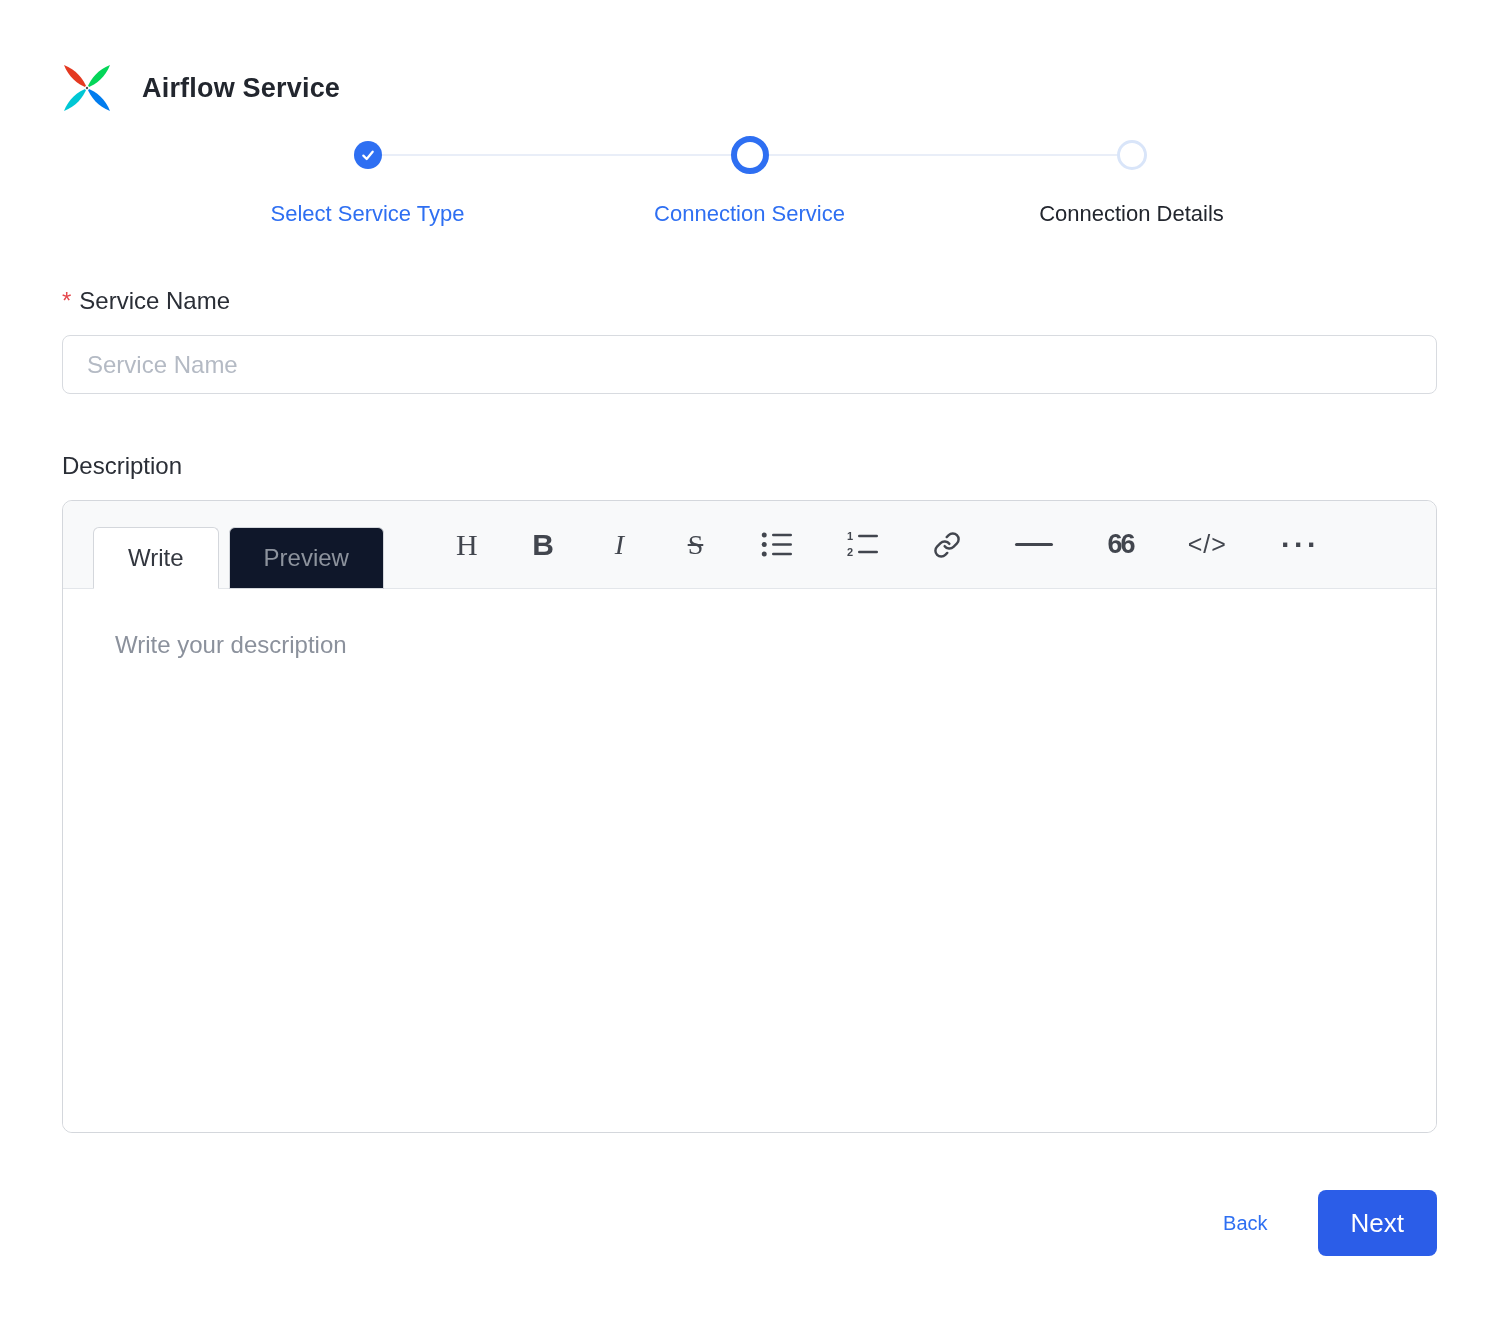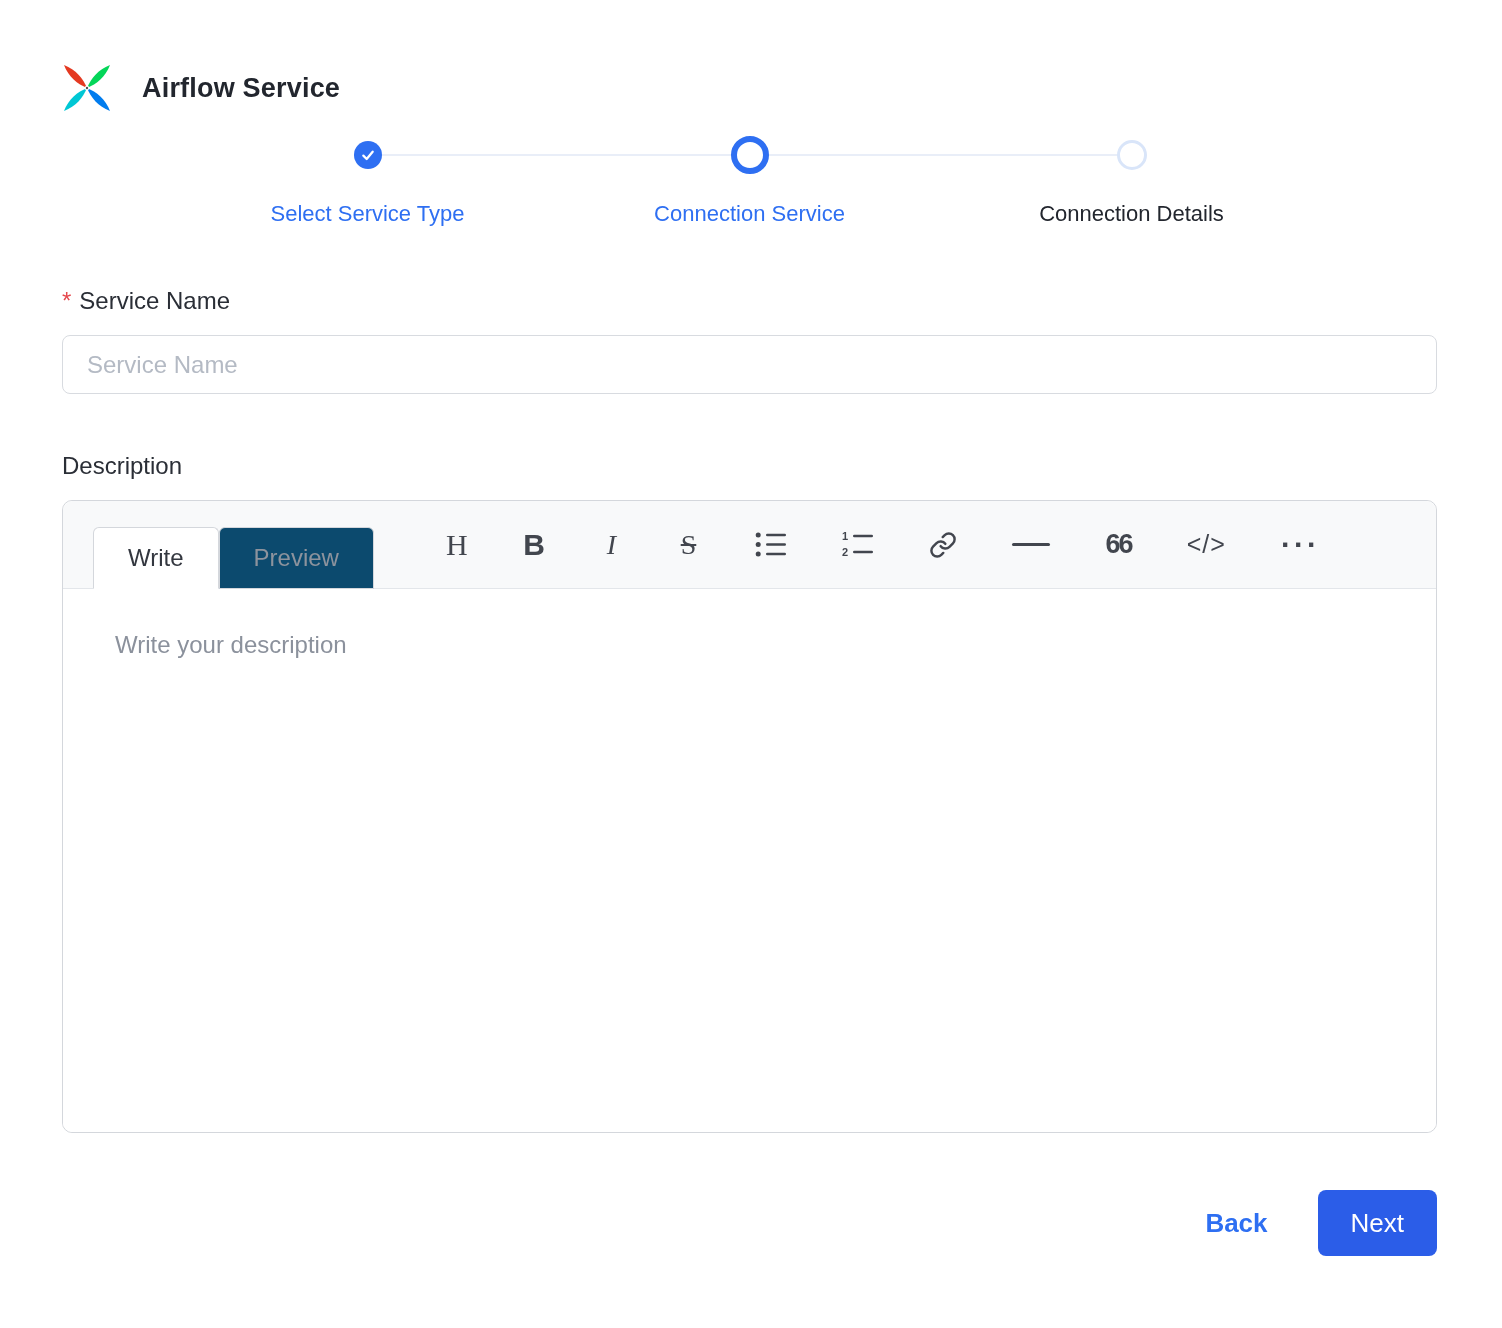--- a/index.html
+++ b/index.html
@@ -71,32 +71,32 @@
     border: 1px solid #d4d7dc; border-radius: 10px;
     overflow: visible; background: #fff;
   }
   .toolbar {
     display: flex; align-items: center;
     height: 88px; background: #f8f9fa;
     border-bottom: 1px solid #e3e6ea;
     border-radius: 10px 10px 0 0;
     padding-left: 30px;
   }
-  .tabs { display: flex; align-self: flex-end; gap: 0; }
+  .tabs { display: flex; align-self: flex-end; gap: 10px; }
   .tab {
     height: 62px; line-height: 60px; padding: 0 34px;
     font-size: 24px; border-radius: 6px 6px 0 0;
     cursor: pointer; border: 1px solid #d4d7dc;
   }
   .tab-write {
     background: #fff; color: #33373f; font-weight: 500;
     border-bottom: 1px solid #ffffff; margin-bottom: -1px; z-index: 2;
   }
   .tab-preview {
-    background: #0c4a6e; color: #8d939d;
+    background: #0f172a; color: #8d939d;
     border-bottom: 1px solid #d4d7dc; margin-bottom: -1px;
   }
   .tb-icons {
     flex: 1; display: flex; align-items: center; justify-content: space-between;
     margin: 0 112px 0 68px; color: #42464e;
   }
   .tb-btn {
     background: none; border: none; cursor: pointer; color: #42464e;
     display: flex; align-items: center; justify-content: center;
     padding: 4px; min-width: 30px;
@@ -121,23 +121,22 @@
   }
   .editor-textarea::placeholder { color: #8b919c; }
 
   
   .footer {
     margin-top: 57px;
     display: flex; align-items: center; justify-content: flex-end; gap: 50px;
   }
   .back-link {
     background: none; border: none; cursor: pointer;
-    font-size: 26px; color: var(--accent, #2e6ff2);
-    font-family: "Liberation Sans", "DejaVu Sans", sans-serif;
-    font-weight: bold;
+    font-size: 20px; color: var(--accent, #2e6ff2);
+    font-family: "Liberation Sans", "DejaVu Sans", sans-serif;
   }
   .next-button {
     background: var(--button, #2b5de8); color: #fff;
     border: none; border-radius: 8px; cursor: pointer;
     font-size: 26px; padding: 0 33px; height: 66px;
     font-family: "Liberation Sans", "DejaVu Sans", sans-serif;
   }
 </style>
 </head>
 <body>

